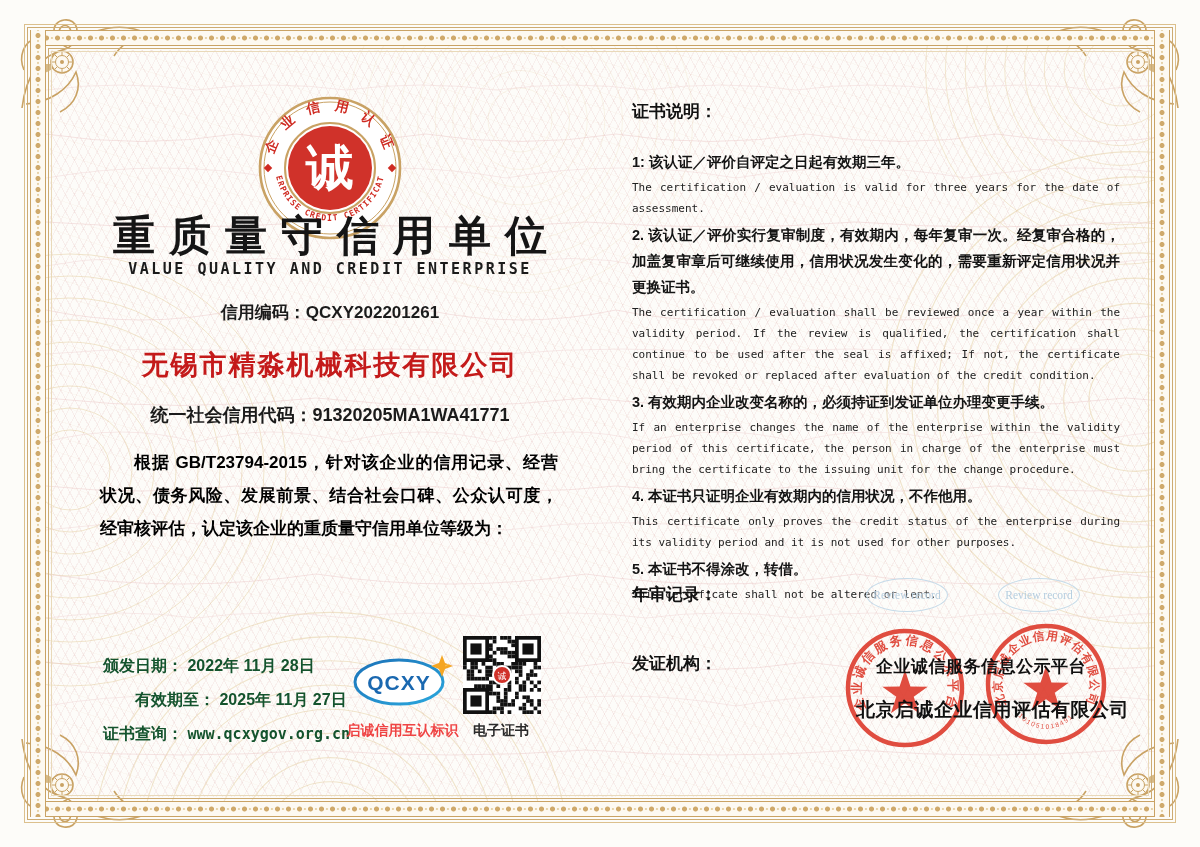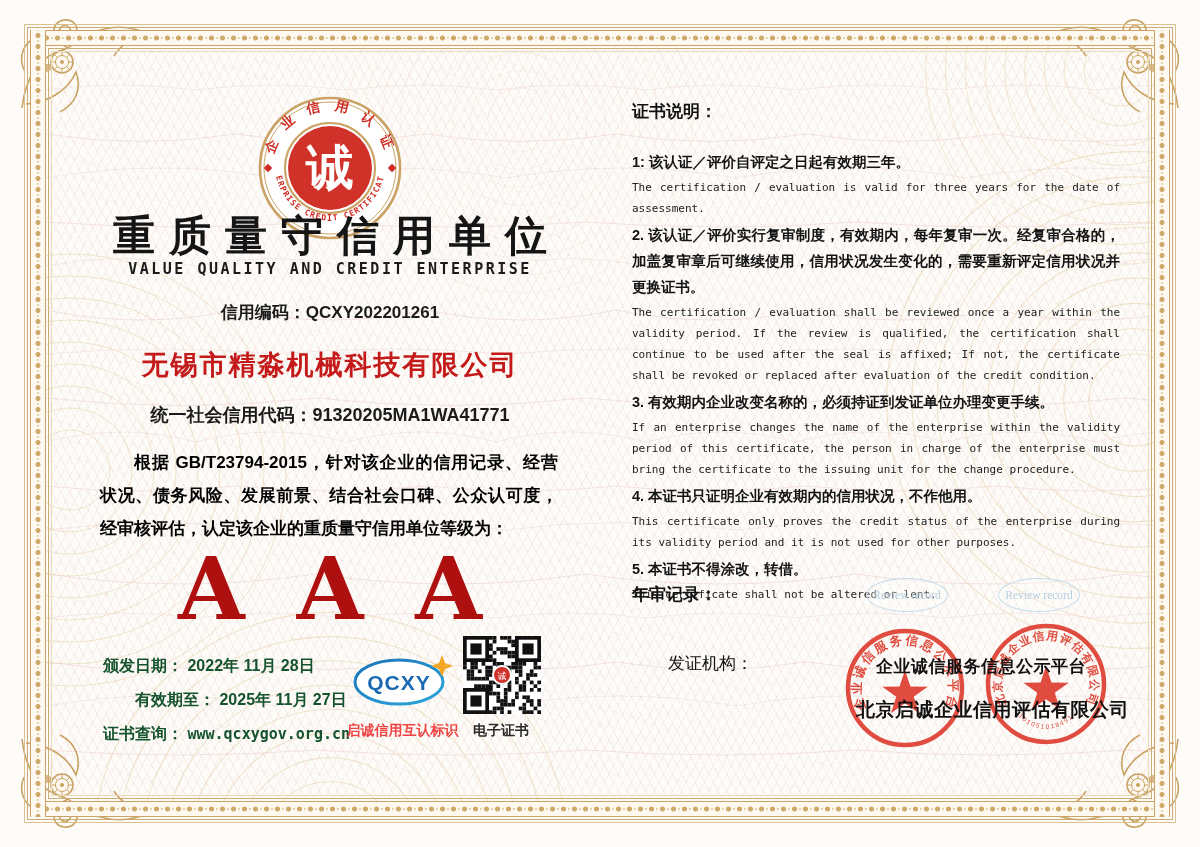--- a/index.html
+++ b/index.html
@@ -51,21 +51,21 @@
   
   .notes{left:632px;top:100px;width:488px;}
   .notes-title{font-size:17px;font-weight:bold;color:#111;margin-bottom:26px;}
   .note-zh{font-size:14.5px;line-height:26px;color:#141414;font-weight:600;margin:0;text-align:justify;}
   .note-en{font-family:"DejaVu Sans Mono",monospace;font-size:11px;line-height:21px;color:#202020;
            margin:2px 0 3px 0;text-align:justify;}
   .review-label{left:632px;top:583px;font-size:17px;font-weight:bold;color:#111;}
   .oval{position:absolute;width:80px;height:32px;border:1px solid #c6dbe9;border-radius:50%;
         color:#b5cddf;font-family:Liberation Serif, serif;font-size:11.5px;display:flex;
         align-items:center;justify-content:center;background:rgba(255,255,255,.25);}
-  .issuer-label{left:632px;top:652px;font-size:17px;font-weight:normal;color:#111;margin-left:36px;}
+  .issuer-label{left:632px;top:652px;font-size:17px;font-weight:bold;color:#111;}
   .issuer-l1{left:876px;top:655px;font-size:17px;font-weight:600;color:#101010;z-index:6;letter-spacing:.5px;}
   .issuer-l2{left:856px;top:697px;font-size:19px;font-weight:600;color:#101010;z-index:6;letter-spacing:.5px;}
   .seals{left:828px;top:612px;z-index:5;}
 </style>
 </head>
 <body>
 
 <div class="cert">
 
   <div class="mesh"></div>
@@ -172,21 +172,20 @@
   <div class="abs subtitle">VALUE QUALITY AND CREDIT ENTERPRISE</div>
   <div class="abs title">重质量守信用单位</div>
   <div class="abs credit-line">
     <span>信用编码：</span><span>QCXY202201261</span>
   </div>
   <div class="abs company">无锡市精淼机械科技有限公司</div>
   <div class="abs social">
     <span>统一社会信用代码：</span><span>91320205MA1WA41771</span>
   </div>
   <div class="abs para">根据 GB/T23794-2015，针对该企业的信用记录、经营状况、债务风险、发展前景、结合社会口碑、公众认可度，经审核评估，认定该企业的重质量守信用单位等级为：</div>
-  <div class="abs rating">AAA</div>
 
   <div class="abs f-row" style="top:656px;">
     <span>颁发日期：</span>
     <span class="val">2022年 11月 28日</span>
   </div>
   <div class="abs f-row" style="top:690px;margin-left:32px;">
     <span>有效期至：</span>
     <span class="val">2025年 11月 27日</span>
   </div>
   <div class="abs f-row" style="top:724px;">

